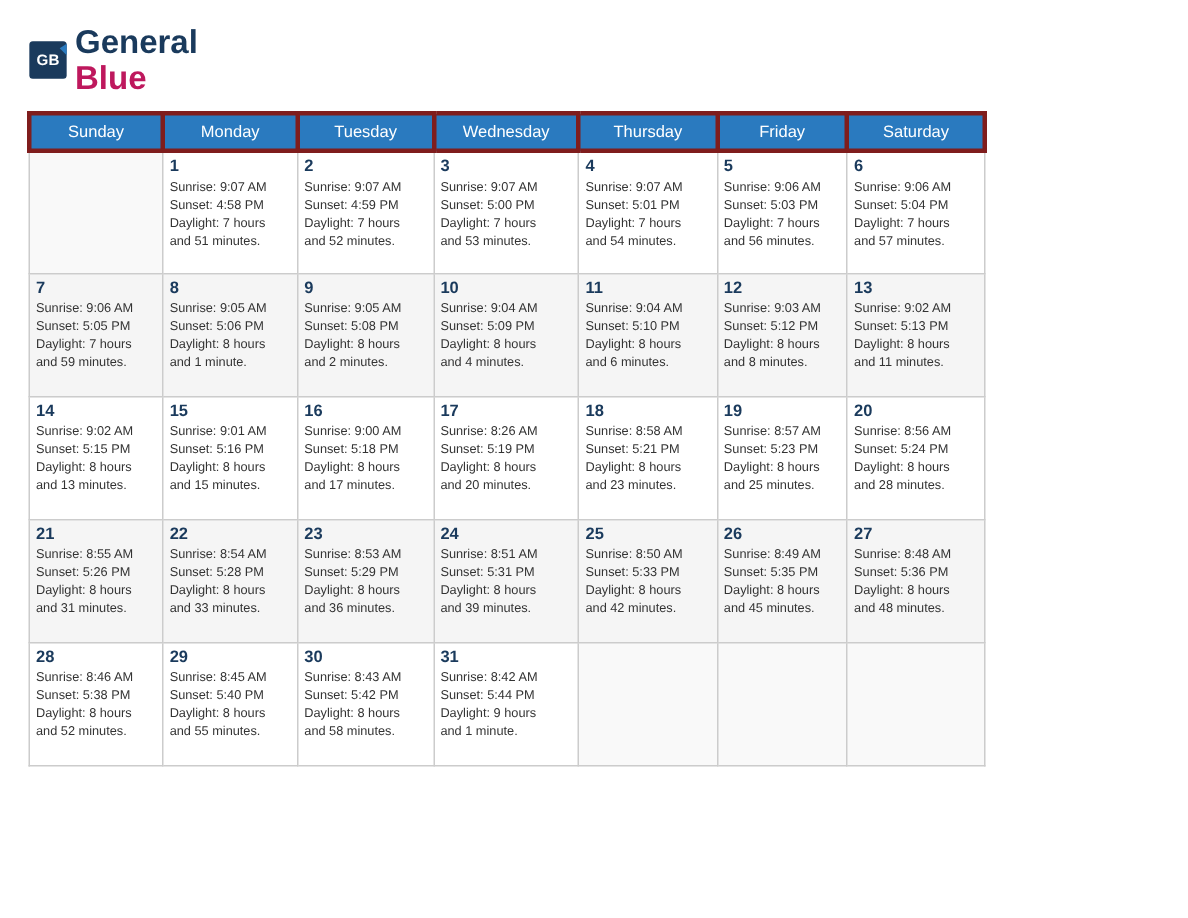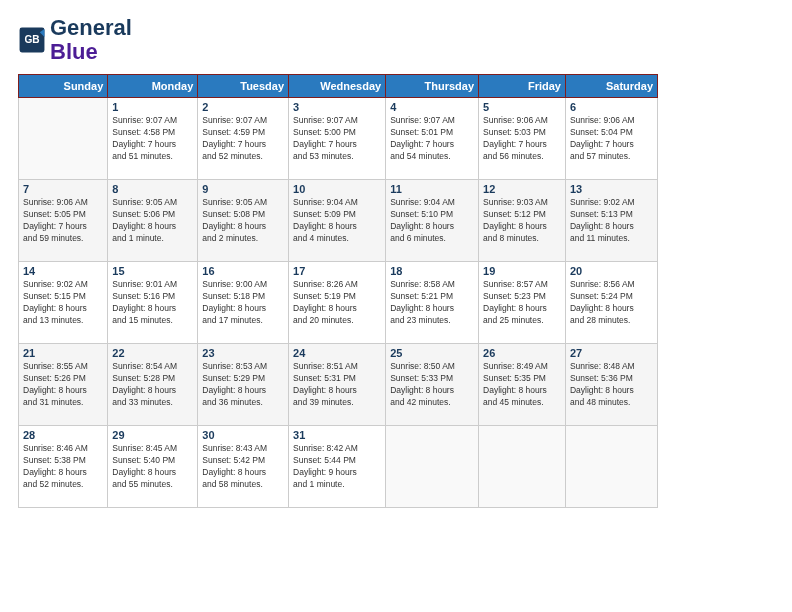--- a/index.html
+++ b/index.html
@@ -26,21 +26,21 @@
       display: flex;
       align-items: center;
       gap: 4px;
     }
     .logo-text {
       font-size: 22px;
       font-weight: bold;
       color: #1a3a5c;
       line-height: 1.1;
     }
-    .logo-blue { color: #4c1d95; }
+    .logo-blue { color: #be185d; }
     .logo-icon {
       width: 28px;
       height: 28px;
     }
     .title-block {
       text-align: right;
     }
     .month-title {
       font-size: 32px;
       color: #1a3a5c;
@@ -55,23 +55,23 @@
     .calendar-table {
       width: 100%;
       border-collapse: collapse;
       font-size: 9.5px;
     }
     .calendar-table thead tr th {
       background: #2a7abf;
       color: #fff;
       padding: 5px 4px;
       font-size: 11px;
-      font-weight: bold;
-      border: 1px solid #7f1d1d;
-      text-align: right;
+      font-weight: normal;
+      border: 3px solid #7f1d1d;
+      text-align: center;
     }
     .calendar-table tbody tr td {
       border: 1px solid #ccc;
       vertical-align: top;
       padding: 3px 4px;
       width: 113px;
       min-height: 75px;
       height: 82px;
       background: #fff;
     }

